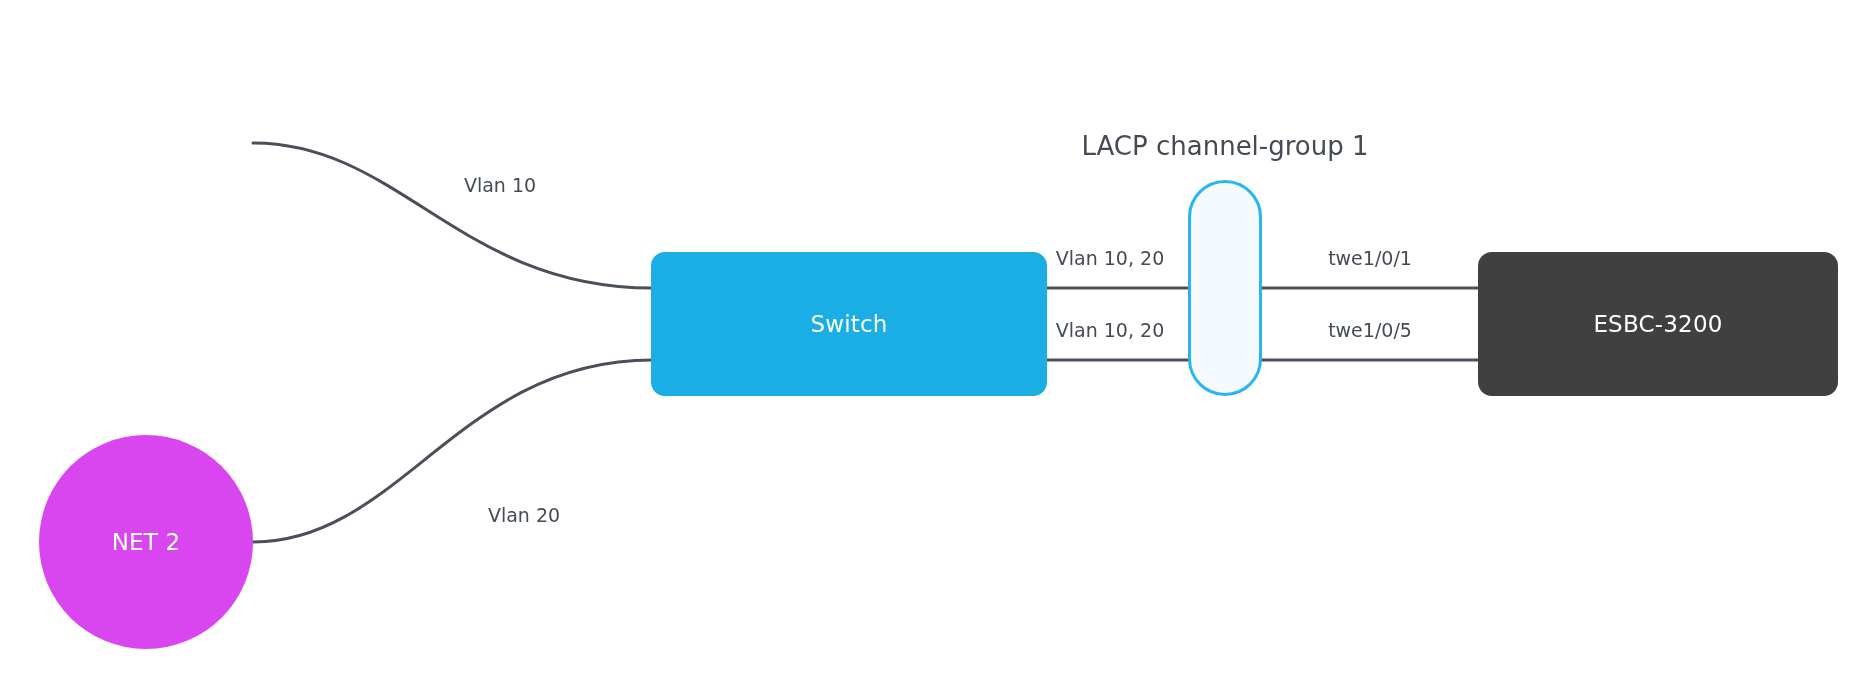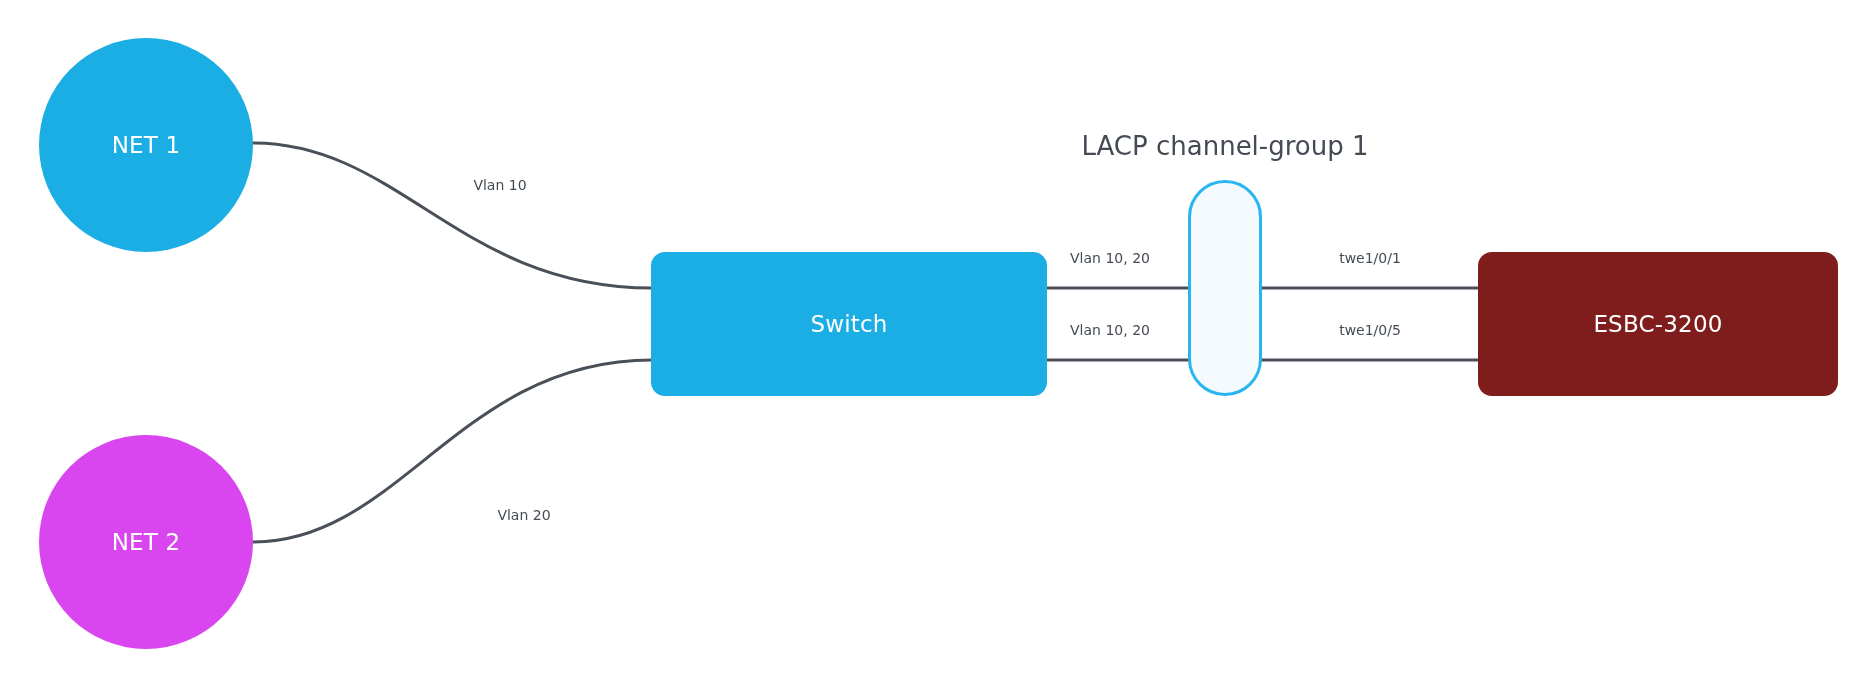--- a/index.html
+++ b/index.html
@@ -61,21 +61,21 @@
     border-radius: 37px;
     background: #f4fafd;
     box-sizing: border-box;
     z-index: 2;
   }
 
   
   .label {
     position: absolute;
     color: #454b55;
-    font-size: 14px;
+    font-size: 19px;
     white-space: nowrap;
     z-index: 4;
     background: transparent;
   }
   .label-center {
     transform: translate(-50%, -50%);
   }
 
   #lbl-lacp     { left: 1225px; top: 146px; font-size: 26px; }
   #lbl-vlan10   { left: 500px;  top: 185px; }
@@ -92,33 +92,30 @@
 
   <svg id="wires" viewBox="0 0 1872 684" xmlns="http://www.w3.org/2000/svg">
     <path d="M 253 143 C 400 143, 460 288, 652 288" fill="none" stroke="#4a5059" stroke-width="3" stroke-linecap="round"></path>
     <path d="M 253 542 C 400 542, 460 360, 652 360" fill="none" stroke="#4a5059" stroke-width="3" stroke-linecap="round"></path>
     <line x1="1006" y1="288" x2="1479" y2="288" stroke="#4a5059" stroke-width="3"></line>
     <line x1="1006" y1="360" x2="1479" y2="360" stroke="#4a5059" stroke-width="3"></line>
   </svg>
 
   <div id="lacp-capsule"></div>
 
-  <div id="net1" class="node node-circle" style="background:#1baee5;">
-    <span>NET 1</span>
-  </div>
 
   <div id="net2" class="node node-circle" style="background:#d946ef;">
     <span>NET 2</span>
   </div>
 
   <div id="switch" class="node node-rect" style="background:#1baee5;">
     <span>Switch</span>
   </div>
 
-  <div id="esbc" class="node node-rect" style="background:#7f1d1d;">
+  <div id="esbc" class="node node-rect" style="background:#404040;">
     <span>ESBC-3200</span>
   </div>
 
   <div id="lbl-lacp" class="label label-center">LACP channel-group 1</div>
 
   <div id="lbl-vlan10" class="label label-center">Vlan 10</div>
 
   <div id="lbl-vlan20" class="label label-center">Vlan 20</div>
 
   <div id="lbl-vlan1020-a" class="label label-center">Vlan 10, 20</div>

